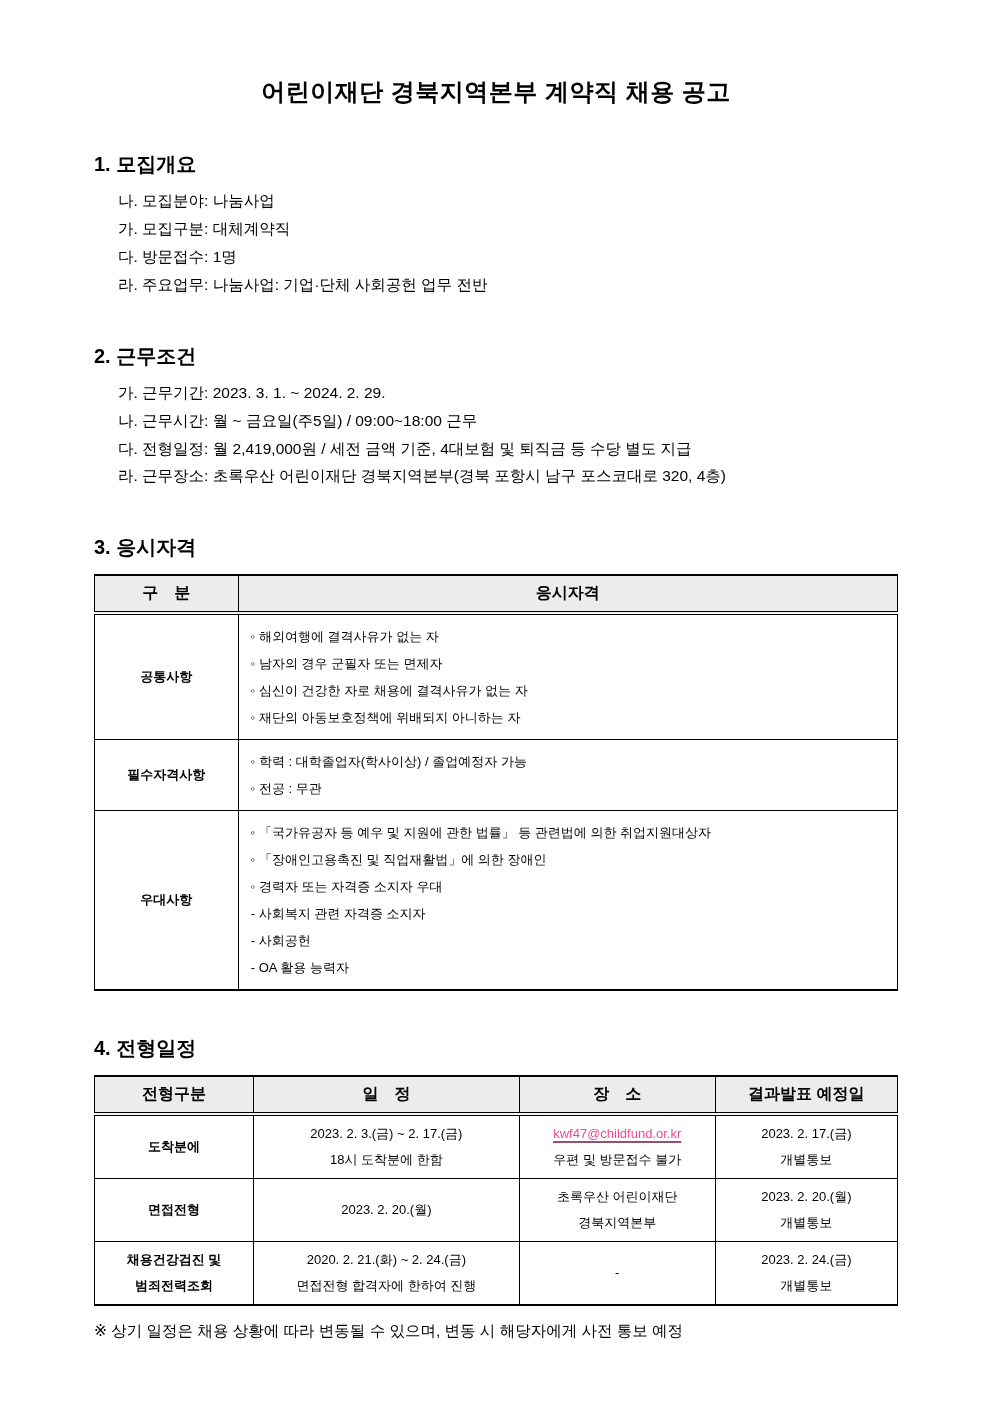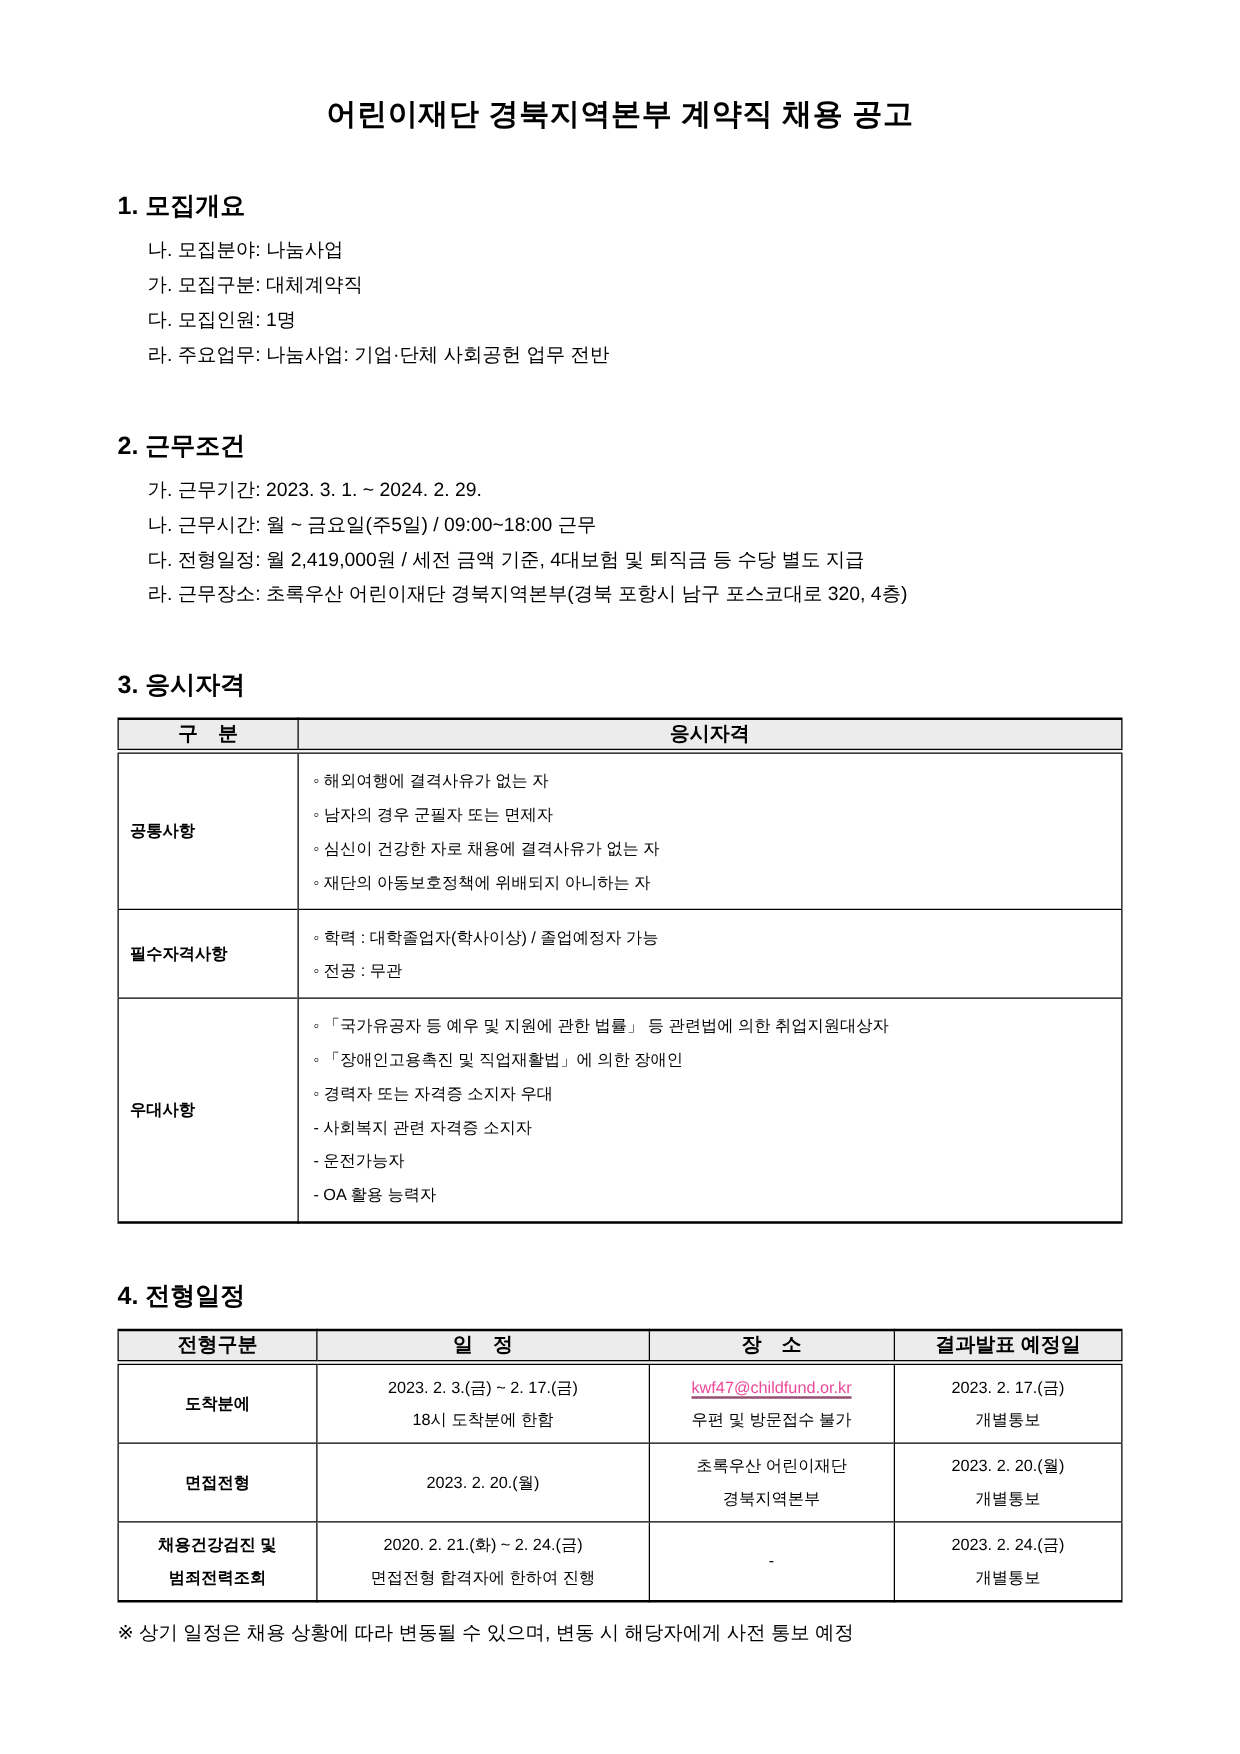--- a/index.html
+++ b/index.html
@@ -49,34 +49,34 @@
     border-top: 2px solid #000;
     border-bottom: 2px solid #000;
     border-left: 1px solid #000;
     border-right: 1px solid #000;
   }
   .doc-table th {
     background: #ececec;
     font-weight: bold;
     font-size: 16px;
     text-align: center;
-    height: 26px;
+    height: 38px;
     border-bottom: 4px double #000;
     border-left: 1px solid #000;
   }
   .doc-table td {
     border-top: 1px solid #000;
     border-left: 1px solid #000;
     vertical-align: middle;
     font-size: 13px;
   }
   .doc-table th:first-child, .doc-table td:first-child { border-left: none; }
   .doc-table tbody tr:first-child td { border-top: none; }
   .cat-cell {
-    text-align: left;
+    text-align: center;
     font-weight: bold;
     padding: 6px 9px;
   }
   .content-cell { padding: 8px 10px 8px 12px; }
   .content-cell .line { line-height: 27px; }
   .qual-col-cat { width: 17.9%; }
   .sch-col-1 { width: 19.8%; }
   .sch-col-2 { width: 33.1%; }
   .sch-col-3 { width: 24.4%; }
   .sch-col-4 { width: 22.7%; }
@@ -104,21 +104,21 @@
 
 <div class="page">
 
   <h1 class="title">어린이재단 경북지역본부 계약직 채용 공고</h1>
 
 
   <h2 class="section-heading">1. 모집개요</h2>
   <div class="item-list">
     <div class="item">나. 모집분야: 나눔사업</div>
     <div class="item">가. 모집구분: 대체계약직</div>
-    <div class="item">다. 모집인원: 1명</div>
+    <div class="item">다. 방문접수: 1명</div>
     <div class="item">라. 주요업무: 나눔사업: 기업·단체 사회공헌 업무 전반</div>
   </div>
 
   <h2 class="section-heading">2. 근무조건</h2>
   <div class="item-list">
     <div class="item">가. 근무기간: 2023. 3. 1. ~ 2024. 2. 29.</div>
     <div class="item">나. 근무시간: 월 ~ 금요일(주5일) / 09:00~18:00 근무</div>
     <div class="item">다. 전형일정: 월 2,419,000원 / 세전 금액 기준, 4대보험 및 퇴직금 등 수당 별도 지급</div>
     <div class="item">라. 근무장소: 초록우산 어린이재단 경북지역본부(경북 포항시 남구 포스코대로 320, 4층)</div>
   </div>
@@ -152,21 +152,21 @@
           <div class="line">◦  전공 : 무관</div>
         </td>
       </tr>
       <tr>
         <td class="cat-cell">우대사항</td>
         <td class="content-cell">
           <div class="line">◦  「국가유공자 등 예우 및 지원에 관한 법률」 등 관련법에 의한 취업지원대상자</div>
           <div class="line">◦  「장애인고용촉진 및 직업재활법」에 의한 장애인</div>
           <div class="line">◦  경력자 또는 자격증 소지자 우대</div>
           <div class="line">-  사회복지 관련 자격증 소지자</div>
-          <div class="line">-  운전가능자</div>
+          <div class="line">-  사회공헌</div>
           <div class="line">-  OA 활용 능력자</div>
         </td>
       </tr>
     </tbody>
   </table>
 
   <h2 class="section-heading pre-table">4. 전형일정</h2>
   <table class="doc-table">
     <colgroup>
         <col class="sch-col-1">

